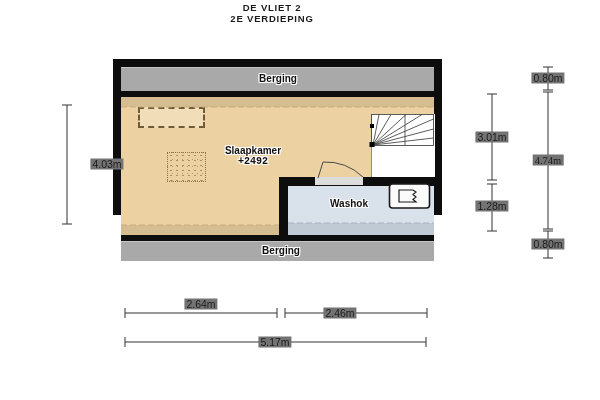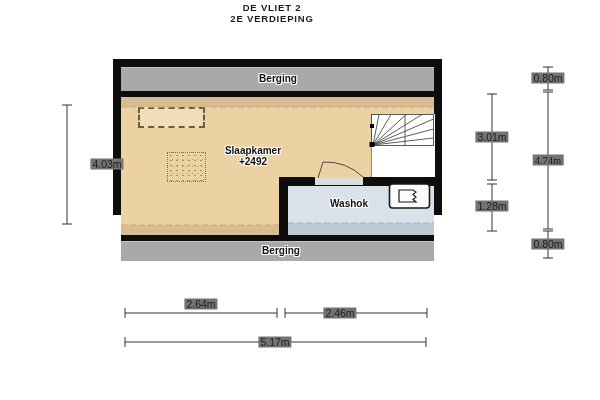--- a/index.html
+++ b/index.html
@@ -98,21 +98,21 @@
       <path d="M205,119 L210,103 Q233,102 250,118" stroke="#4a4a4a" stroke-width="1" fill="none"></path>
 
       <g>
         <rect x="276.5" y="125" width="40" height="24" rx="3" fill="#fbfbfb" stroke="#1a1a1a" stroke-width="1.6"></rect>
         <path d="M286,131 H300 l3,2 -3,2.5 3,2.5 -3,2.5 3,2.5 H286 Z" fill="none" stroke="#1a1a1a" stroke-width="1.2"></path>
       </g>
     </svg>
 
     <span class="room-label" style="left:165px;top:19px;">Berging</span>
     <span class="room-label" style="left:140px;top:91px;">Slaapkamer</span>
-    <span class="room-label" style="left:140px;top:102px;">+2492</span>
+    <span class="room-label" style="left:140px;top:102px;font-family:Liberation Mono, monospace;">+2492</span>
     <span class="room-label" style="left:236px;top:144px;">Washok</span>
     <span class="room-label" style="left:168px;top:191px;">Berging</span>
   </div>
 
   <svg class="dims-svg" viewBox="0 0 600 400">
     <g stroke="#333" stroke-width="1" fill="none">
 
       <path d="M67,105 V224 M62,105 H72 M62,224 H72"></path>
 
       <path d="M492,94 V180 M492,184 V231 M487,94 H497 M487,180 H497 M487,184 H497 M487,231 H497"></path>

